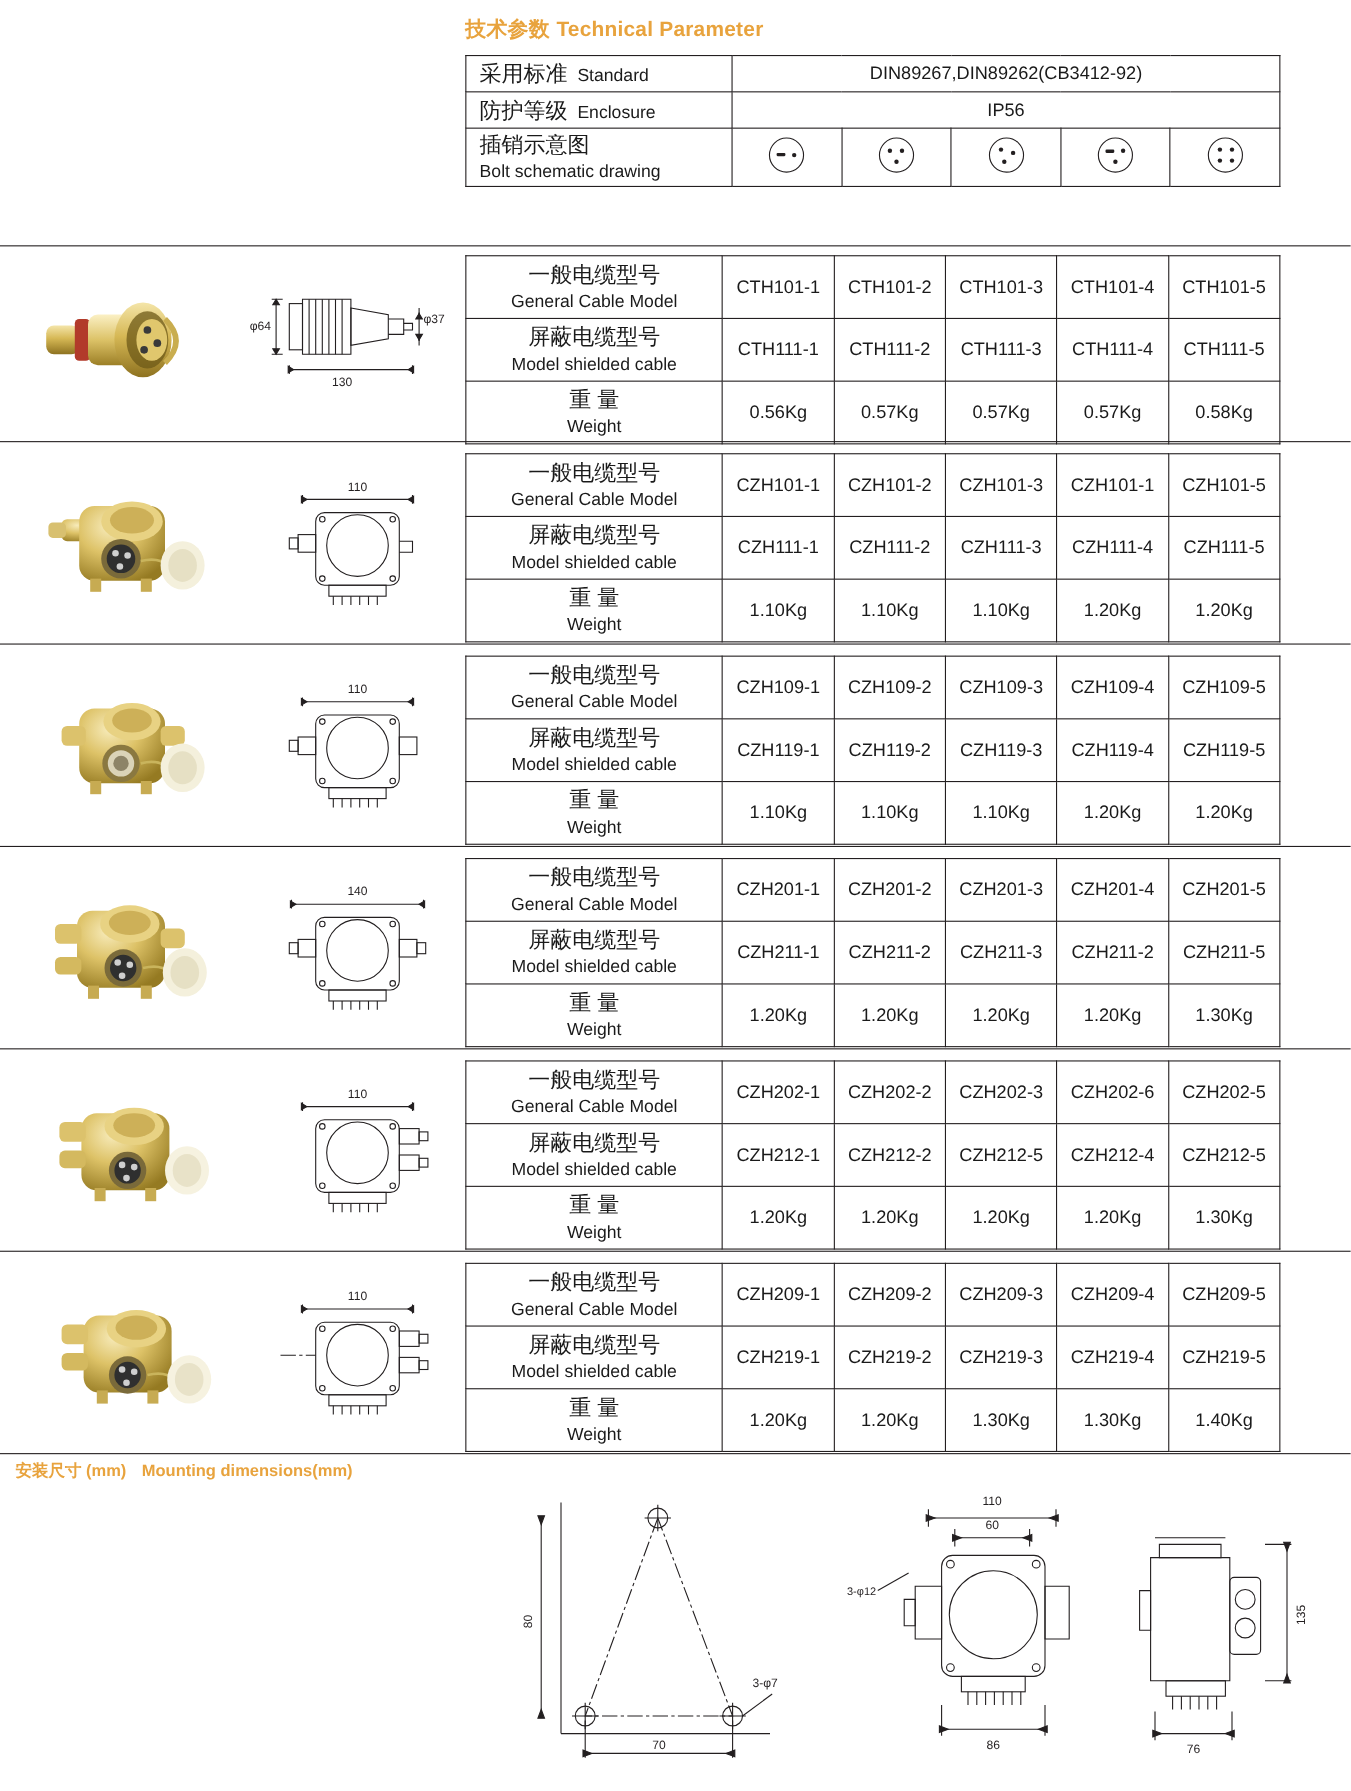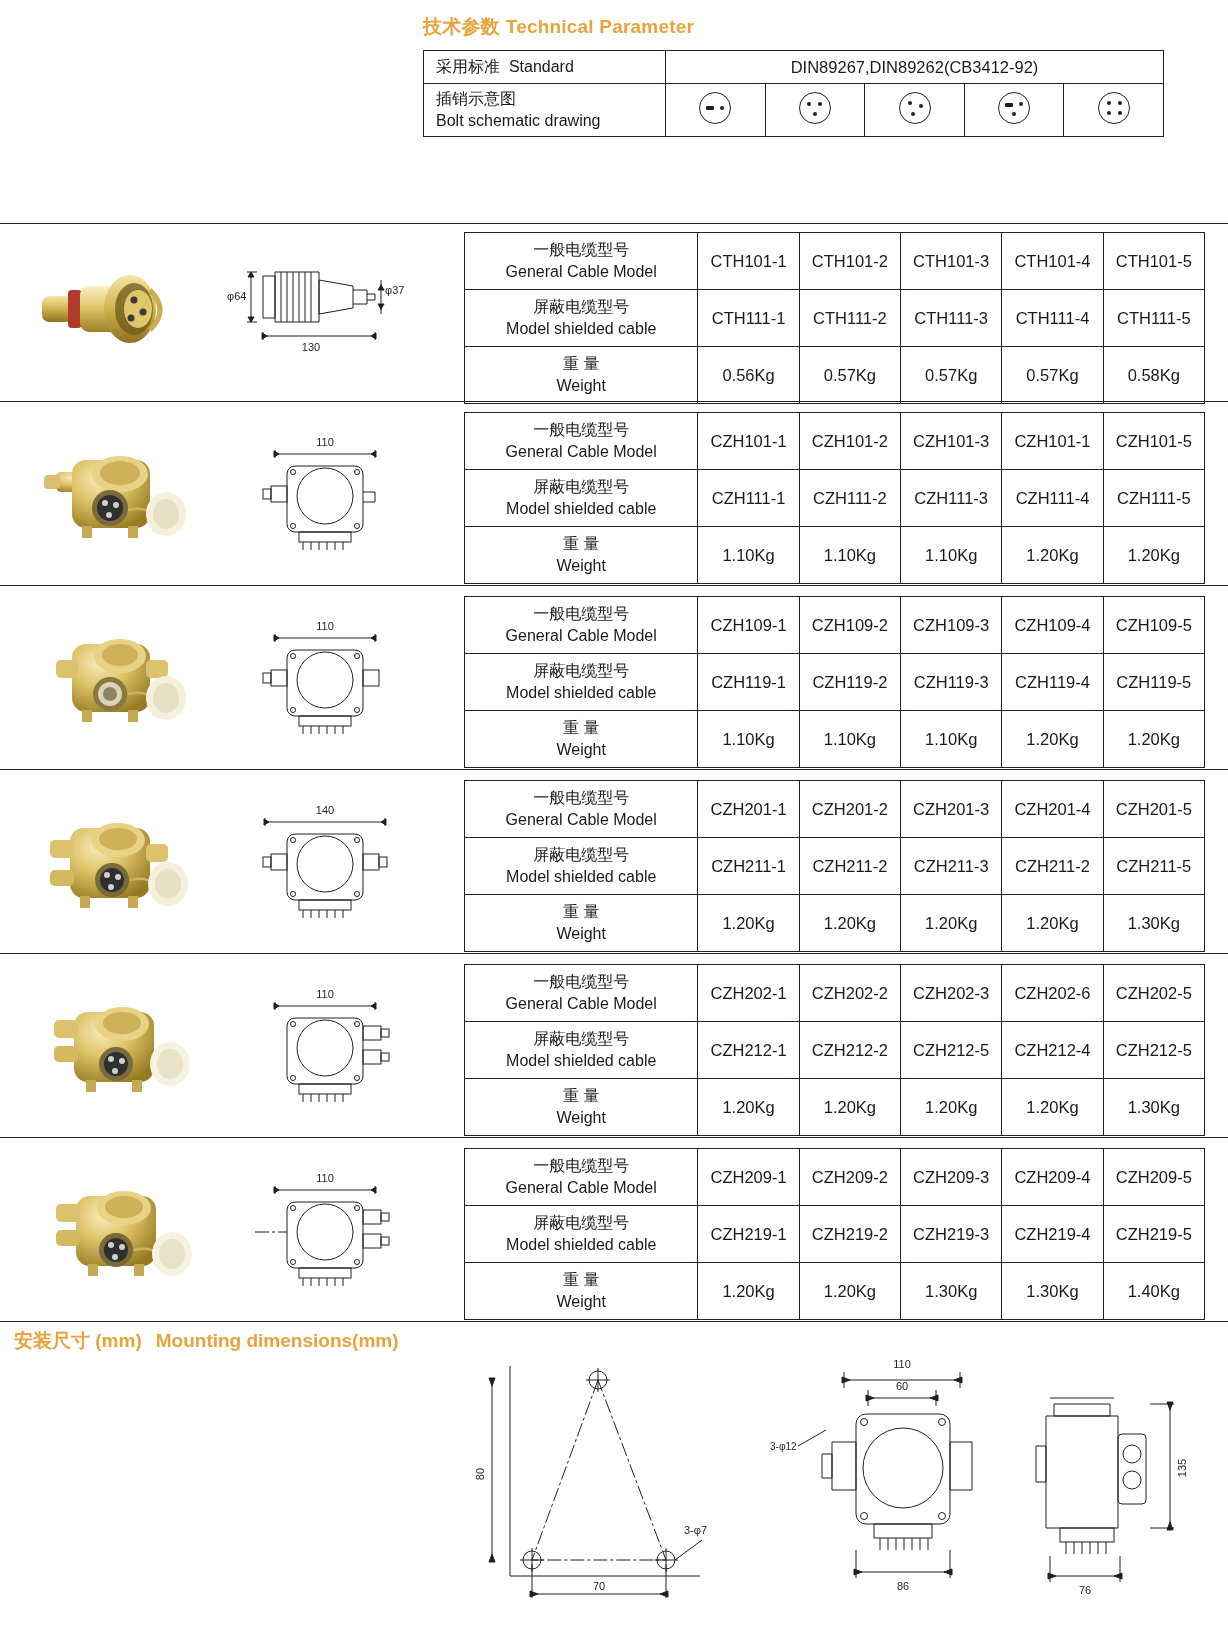--- a/index.html
+++ b/index.html
@@ -24,21 +24,21 @@
   
   table{border-collapse:collapse;}
   .tbl td{
     border:1px solid #231f20;
     text-align:center;
     vertical-align:middle;
     font-size:16.5px;
     color:#1a1a1a;
     padding:0;
   }
-  .cn{font-size:16px;}
+  .cn{font-size:20px;}
   .lbl-cell{line-height:1.35;}
 
   
   .spec-table{position:absolute;left:423px;top:50px;width:741px;}
   .spec-table td{height:32px;}
   .spec-table td.rowlabel{width:236px;text-align:left;padding-left:12px;font-size:16px;}
   .spec-table td.wide{width:505px;}
   .spec-table tr.bolt td{height:52px;}
   .spec-table td.vcell{width:101px;font-size:16.5px;}
 
@@ -46,32 +46,32 @@
     width:30px;height:30px;border:1.6px solid #231f20;border-radius:50%;
     display:inline-block;position:relative;
   }
   .plug i{position:absolute;background:#231f20;border-radius:50%;width:4px;height:4px;}
   .plug .b{width:8px;height:3.5px;border-radius:1px;}
 
   
   .prow{position:absolute;left:0;width:1228px;border-top:1px solid #231f20;}
   .prow .photo{position:absolute;left:20px;top:0;width:190px;text-align:center;}
   .prow .draw{position:absolute;left:215px;top:0;width:200px;}
-  .prow .dtable{position:absolute;left:423px;top:0;width:741px;margin-left:41px;}
+  .prow .dtable{position:absolute;left:423px;top:0;width:741px;}
   .dtable td{height:56px;}
   .dtable td.name{width:236px;font-size:16px;line-height:1.35;}
   .dtable td.v{width:101px;font-size:16.5px;}
 
   
   .ph{position:relative;margin:0 auto;}
 
   
   .md-heading{
     position:absolute;left:14px;top:1328px;
-    font-size:19px;font-weight:bold;color:#E8A33D;white-space:nowrap;
+    font-size:15px;font-weight:bold;color:#E8A33D;white-space:nowrap;
   }
   .md-heading .en{margin-left:14px;}
 
   .dim-svg{position:absolute;}
   .sep-line{position:absolute;left:0;width:1228px;height:1px;background:#231f20;}
   svg{display:block;}
   .dimtxt{font-family:"Liberation Sans",sans-serif;font-size:11px;fill:#231f20;}
   .dimtxt9{font-family:"Liberation Sans",sans-serif;font-size:10px;fill:#231f20;}
 </style>
 </head>
@@ -84,20 +84,27 @@
   </div>
 
   <table class="tbl spec-table">
     <tbody>
         <tr>
       <td class="rowlabel">
         <span class="cn">采用标准</span>
         &nbsp;<span>Standard</span>
       </td>
       <td class="wide" colspan="5">DIN89267,DIN89262(CB3412-92)</td>
+    </tr>
+    <tr>
+      <td class="rowlabel">
+        <span class="cn">防护等级</span>
+        &nbsp;<span>Enclosure</span>
+      </td>
+      <td class="wide" colspan="5">IP56</td>
     </tr>
     <tr class="bolt">
       <td class="rowlabel lbl-cell">
         <div class="cn">插销示意图</div>
         <div>Bolt schematic drawing</div>
       </td>
       <td class="vcell">
         <span class="plug">
           <i class="b" style="left:6px;top:13px;"></i><i style="left:20px;top:13px;"></i>
         </span>

